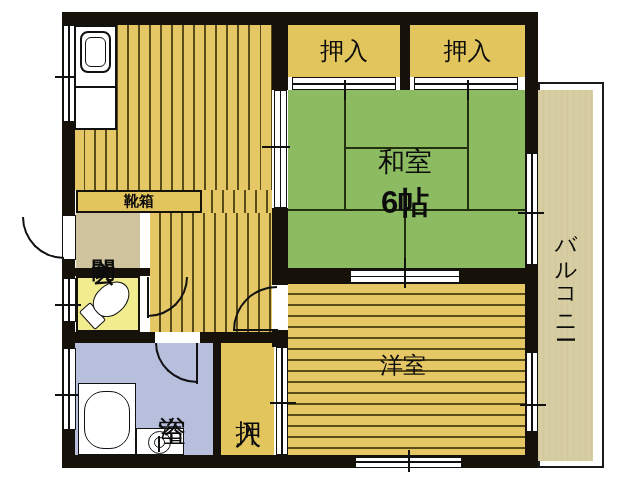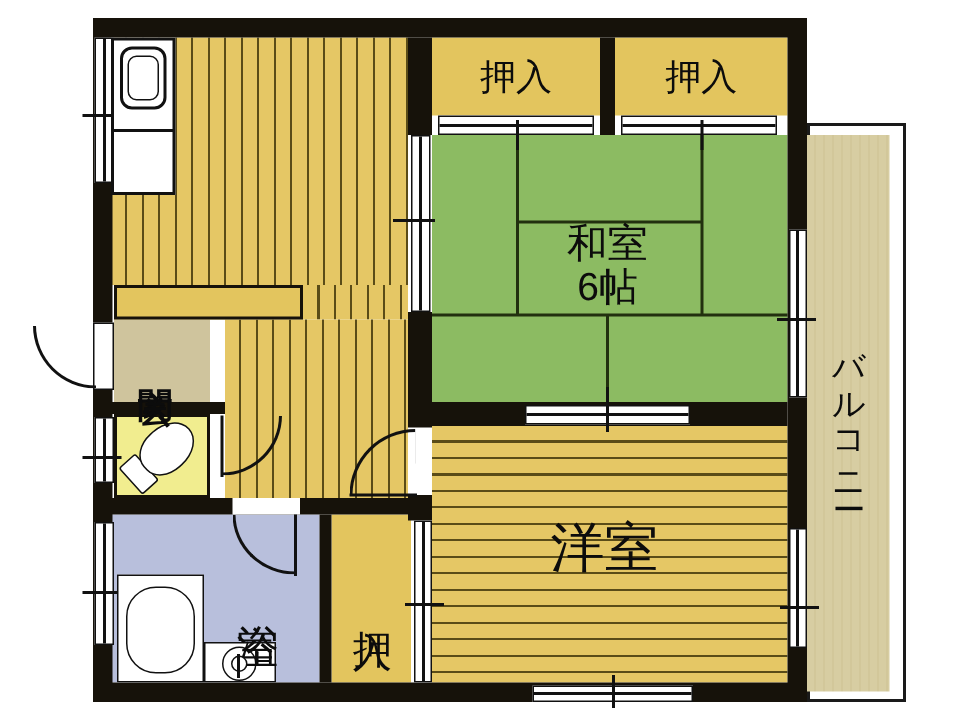--- a/index.html
+++ b/index.html
@@ -115,28 +115,31 @@
 
   <div class="abs label" style="left:288px;top:27px;width:112px;height:48px;font-size:24px;">
     <span>押入</span>
   </div>
   <div class="abs label" style="left:410px;top:27px;width:115px;height:48px;font-size:24px;">
     <span>押入</span>
   </div>
   <div class="abs label" style="left:345px;top:147px;width:120px;height:30px;font-size:27px;font-weight:500;">
     <span>和室</span>
   </div>
-  <div class="abs label" style="left:345px;top:176px;width:120px;height:30px;font-size:26px;font-weight:400;">
+  <div class="abs label" style="left:345px;top:188px;width:120px;height:30px;font-size:31px;font-weight:700;">
     <span>6帖</span>
   </div>
-  <div class="abs label" style="left:343px;top:348px;width:120px;height:34px;font-size:36px;font-weight:500;">
+  <div class="abs label" style="left:343px;top:348px;width:120px;height:34px;font-size:23px;font-weight:500;">
     <span>洋室</span>
   </div>
   <div class="abs label vtext" style="left:550px;top:195px;width:32px;height:160px;font-size:22px;letter-spacing:2px;">
     <span>バルコニー</span>
+  </div>
+  <div class="abs label" style="left:76px;top:190px;width:126px;height:23px;font-size:15px;font-weight:600;">
+    <span>靴箱</span>
   </div>
   <div class="abs label vtext" style="left:84px;top:215px;width:40px;height:52px;font-size:23px;font-weight:600;line-height:1.05;">
     <span>玄関</span>
   </div>
   <div class="abs label vtext" style="left:150px;top:352px;width:42px;height:84px;font-size:28px;font-weight:500;line-height:1.1;">
     <span>浴室</span>
   </div>
   <div class="abs label vtext" style="left:224px;top:355px;width:48px;height:90px;font-size:26px;font-weight:500;line-height:1.05;">
     <span>押入</span>
   </div>

